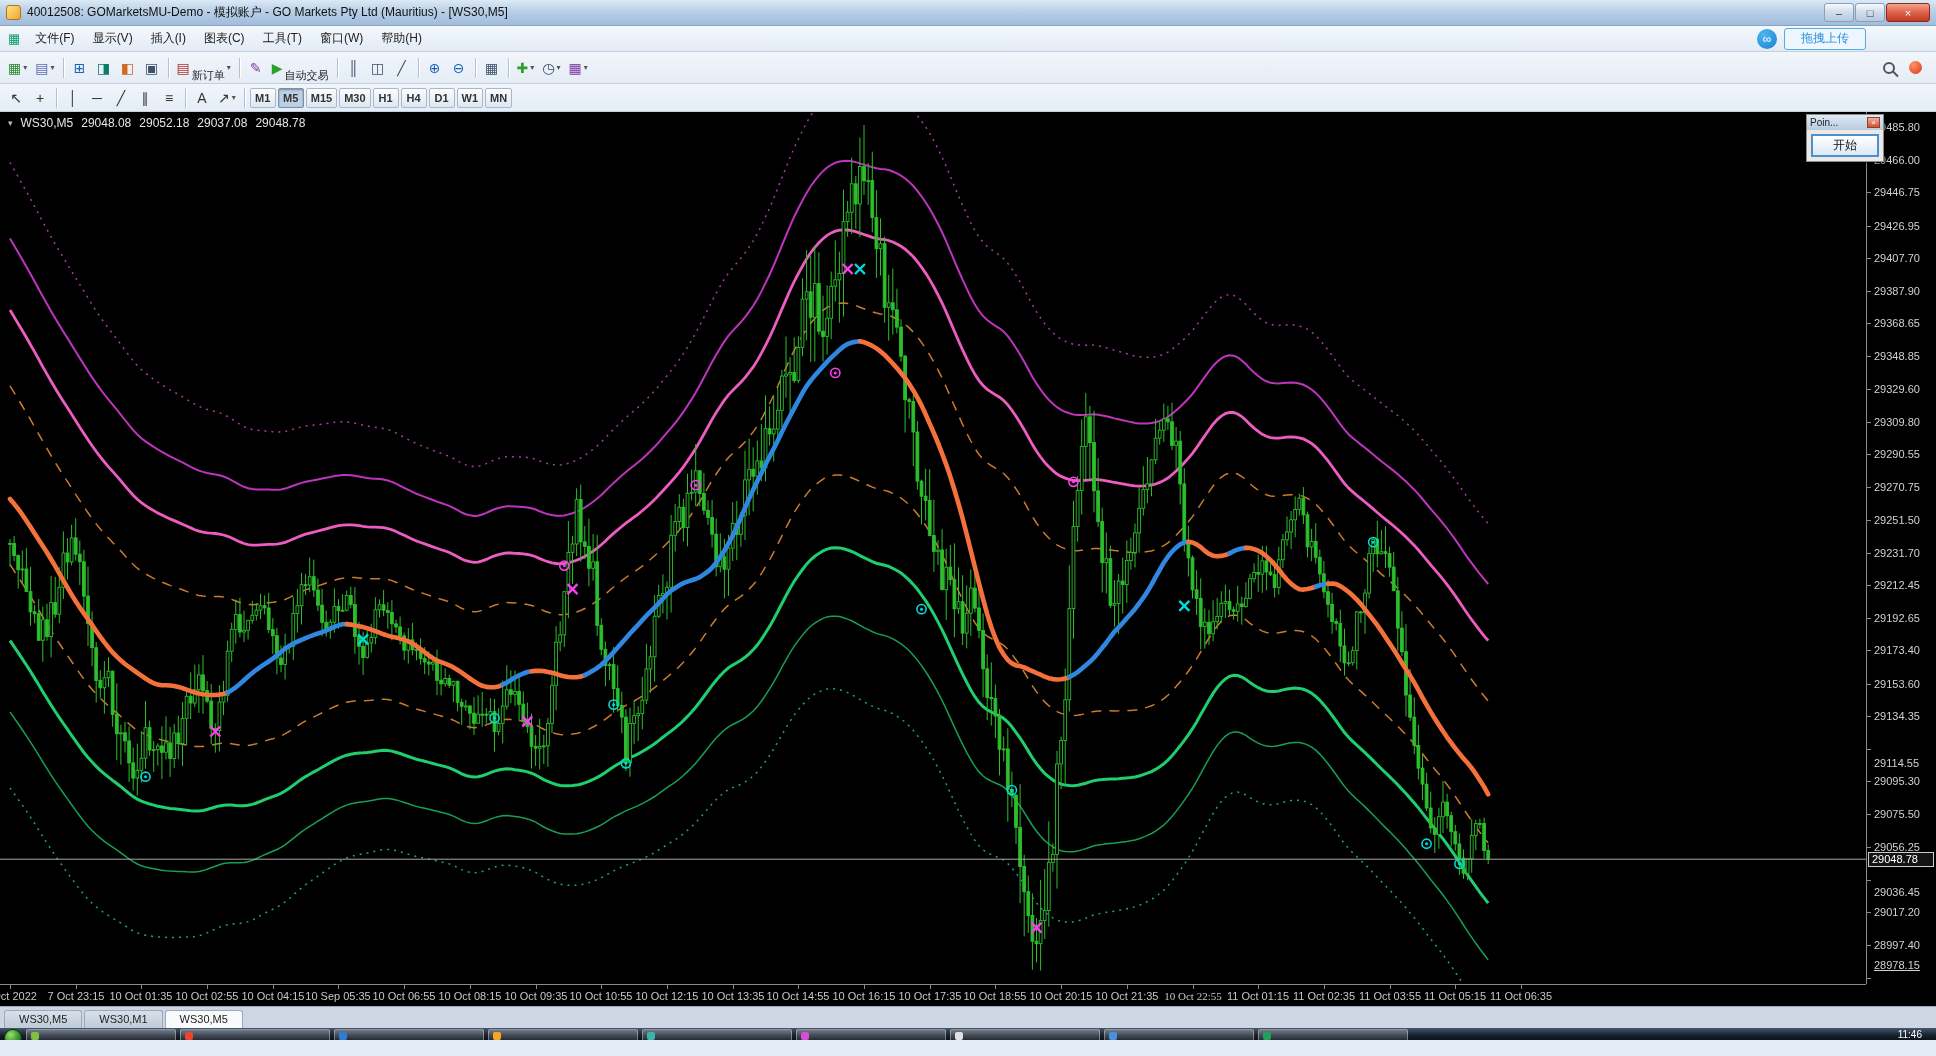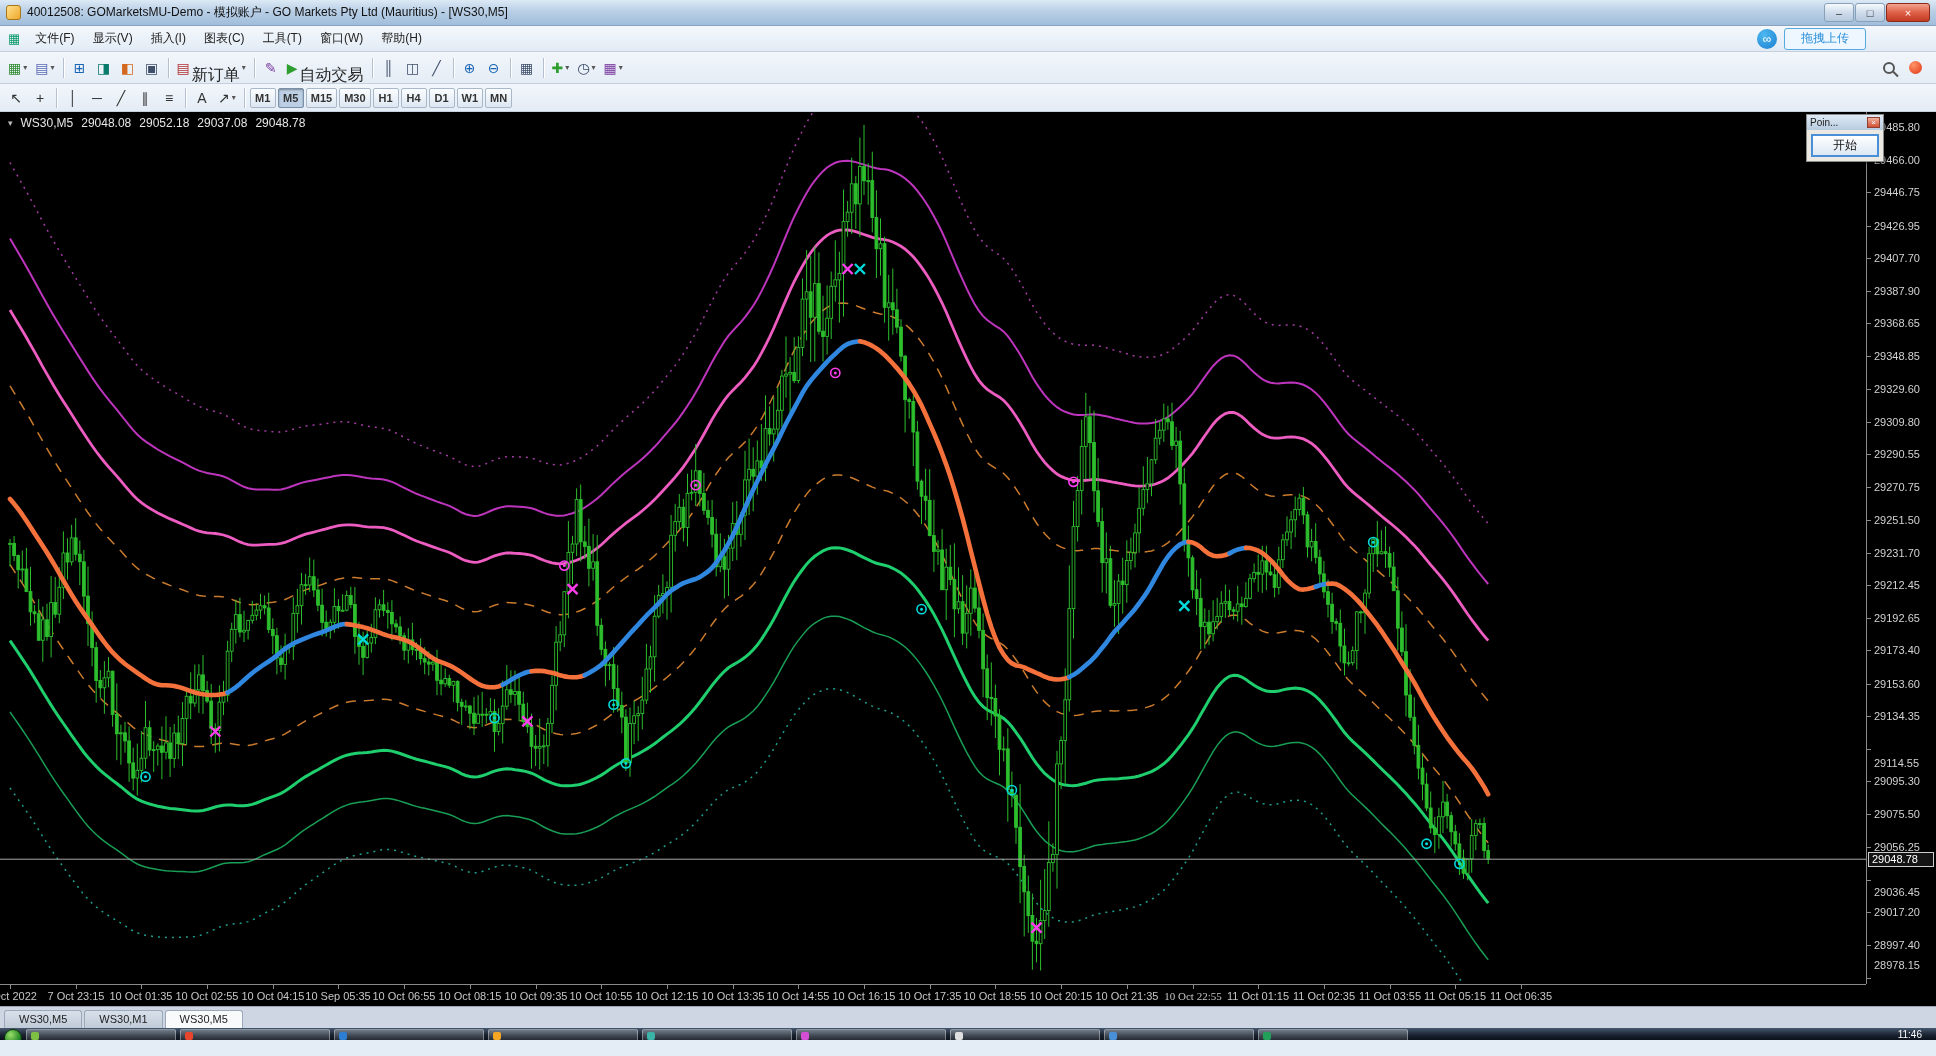--- a/index.html
+++ b/index.html
@@ -18,21 +18,21 @@
   .menu-chart-icon{color:#0a9a6a;font-size:13px;margin:0 6px 0 4px;}
   .menu-item{padding:4px 9px;color:#222;cursor:default;}
   .overlay-tools{margin-left:auto;margin-right:66px;display:flex;align-items:center;gap:7px;}
   .overlay-icon{width:20px;height:20px;border-radius:50%;background:radial-gradient(circle at 35% 30%,#4db8f0,#1a7fd0);color:#fff;display:flex;align-items:center;justify-content:center;font-size:12px;cursor:pointer;}
   .upload-btn{height:22px;padding:0 16px;border:1px solid #55aae0;border-radius:3px;background:#eef7ff;color:#2a8fd8;font-size:12px;cursor:pointer;font-family:inherit;}
 
   .toolbar{height:32px;background:linear-gradient(#f2f6fb,#e4ecf5);display:flex;align-items:center;padding:0 4px;border-bottom:1px solid #c4d0de;flex:none;}
   .toolbar.tools{height:28px;}
   .tb{height:24px;min-width:24px;padding:0 3px;border:1px solid transparent;border-radius:2px;background:transparent;display:flex;align-items:center;justify-content:center;gap:2px;cursor:pointer;font-family:inherit;}
   .tb .g{font-size:14px;line-height:1;}
-  .tb .lbl{font-size:16px;color:#222;margin-top:16px;}
+  .tb .lbl{font-size:11px;color:#222;margin-top:16px;}
   .tb .caret{font-size:8px;color:#555;}
   .tb-sep{width:1px;height:20px;background:#b4c0d0;margin:0 4px;box-shadow:1px 0 0 #fff;}
   .tf{height:20px;min-width:26px;padding:0 4px;margin:0 1px;border:1px solid #a8b8c8;border-radius:2px;background:linear-gradient(#fbfdff,#dde7f2);font-size:11px;font-weight:bold;color:#333;cursor:pointer;font-family:inherit;}
   .tf.active{background:#bccfe4;box-shadow:inset 0 1px 2px rgba(0,0,0,.35);border-color:#7890a8;}
   .right-icons{margin-left:auto;margin-right:10px;display:flex;align-items:center;gap:14px;}
   .magnifier{width:12px;height:12px;border:2px solid #555;border-radius:50%;position:relative;display:inline-block;cursor:pointer;}
   .magnifier::after{content:"";position:absolute;width:7px;height:2px;background:#555;transform:rotate(45deg);right:-6px;bottom:-3px;}
   .record-dot{width:13px;height:13px;border-radius:50%;background:radial-gradient(circle at 35% 30%,#ff9468,#e03414);display:inline-block;cursor:pointer;}
 
   .chart-area{position:relative;height:894px;background:#000;overflow:hidden;flex:none;}
@@ -702,21 +702,21 @@
         <span class="ax-label" style="top: 696px;">29075.50</span>
         <span class="ax-tick" style="top: 735px;"></span>
         <span class="ax-label" style="top: 729px;">29056.25</span>
         <span class="ax-tick" style="top: 768px;"></span>
         <span class="ax-label" style="top: 762px; margin-top: 12px;">29036.45</span>
         <span class="ax-tick" style="top: 800px;"></span>
         <span class="ax-label" style="top: 794px;">29017.20</span>
         <span class="ax-tick" style="top: 833px;"></span>
         <span class="ax-label" style="top: 827px;">28997.40</span>
         <span class="ax-tick" style="top: 866px;"></span>
-        <span class="ax-label" style="top: 847px;">28978.15</span>
+        <span class="ax-label" style="top: 847px; text-decoration: underline;">28978.15</span>
         <span class="price-tag" style="top: 740px;">29048.78</span>
       </div>
     <div class="time-axis" id="time-axis">
         <span class="tx-tick" style="left: 10px;"></span>
         <span class="tx-label" style="left: 10px;">7 Oct 2022</span>
         <span class="tx-tick" style="left: 76px;"></span>
         <span class="tx-label" style="left: 76px;">7 Oct 23:15</span>
         <span class="tx-tick" style="left: 141px;"></span>
         <span class="tx-label" style="left: 141px;">10 Oct 01:35</span>
         <span class="tx-tick" style="left: 207px;"></span>

